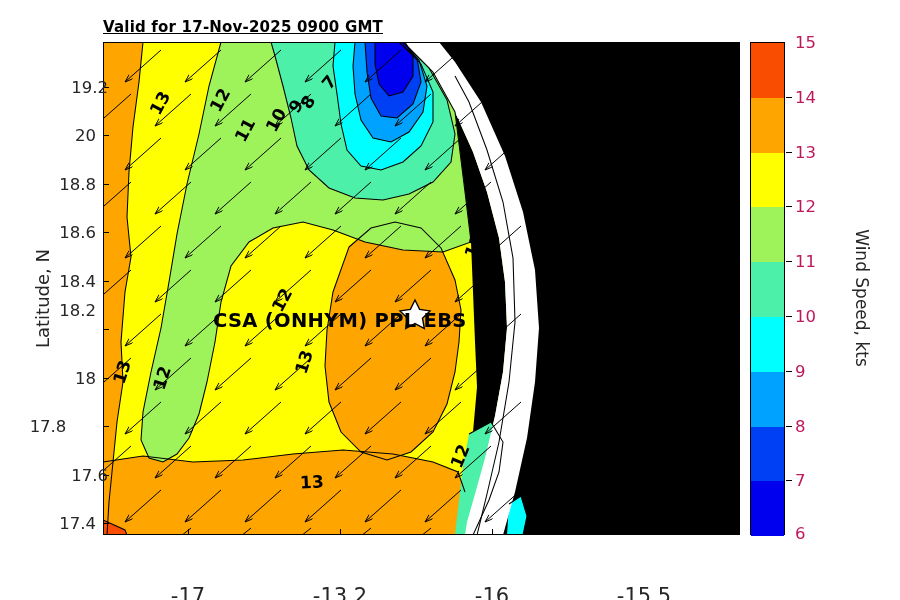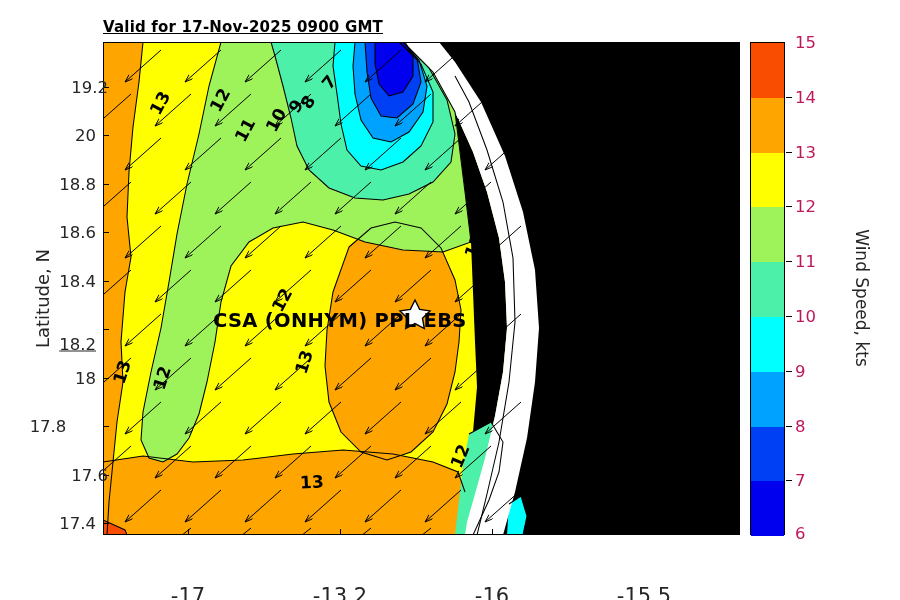--- a/index.html
+++ b/index.html
@@ -291,21 +291,21 @@
     <div class="tick h" style="left:103px;top:184px;"></div>
     <div class="ylab" style="width:96px;left:0;top:184px;">18.8</div>
 
     <div class="tick h" style="left:103px;top:232px;"></div>
     <div class="ylab" style="width:96px;left:0;top:232px;">18.6</div>
 
     <div class="tick h" style="left:103px;top:281px;"></div>
     <div class="ylab" style="width:96px;left:0;top:281px;">18.4</div>
 
     <div class="tick h" style="left:103px;top:329px;"></div>
-    <div class="ylab" style="width:96px;left:0;top:344px;text-decoration:underline;">18.2</div>
+    <div class="ylab" style="width:96px;left:0;top:310px;">18.2</div>
 
     <div class="tick h" style="left:103px;top:378px;"></div>
     <div class="ylab" style="width:96px;left:0;top:378px;">18</div>
 
     <div class="tick h" style="left:103px;top:426px;"></div>
     <div class="ylab" style="width:96px;left:0;top:426px;text-align:center;">17.8</div>
 
     <div class="tick h" style="left:103px;top:475px;"></div>
     <div class="ylab" style="width:96px;left:0;top:475px;margin-left:12px;">17.6</div>
 

